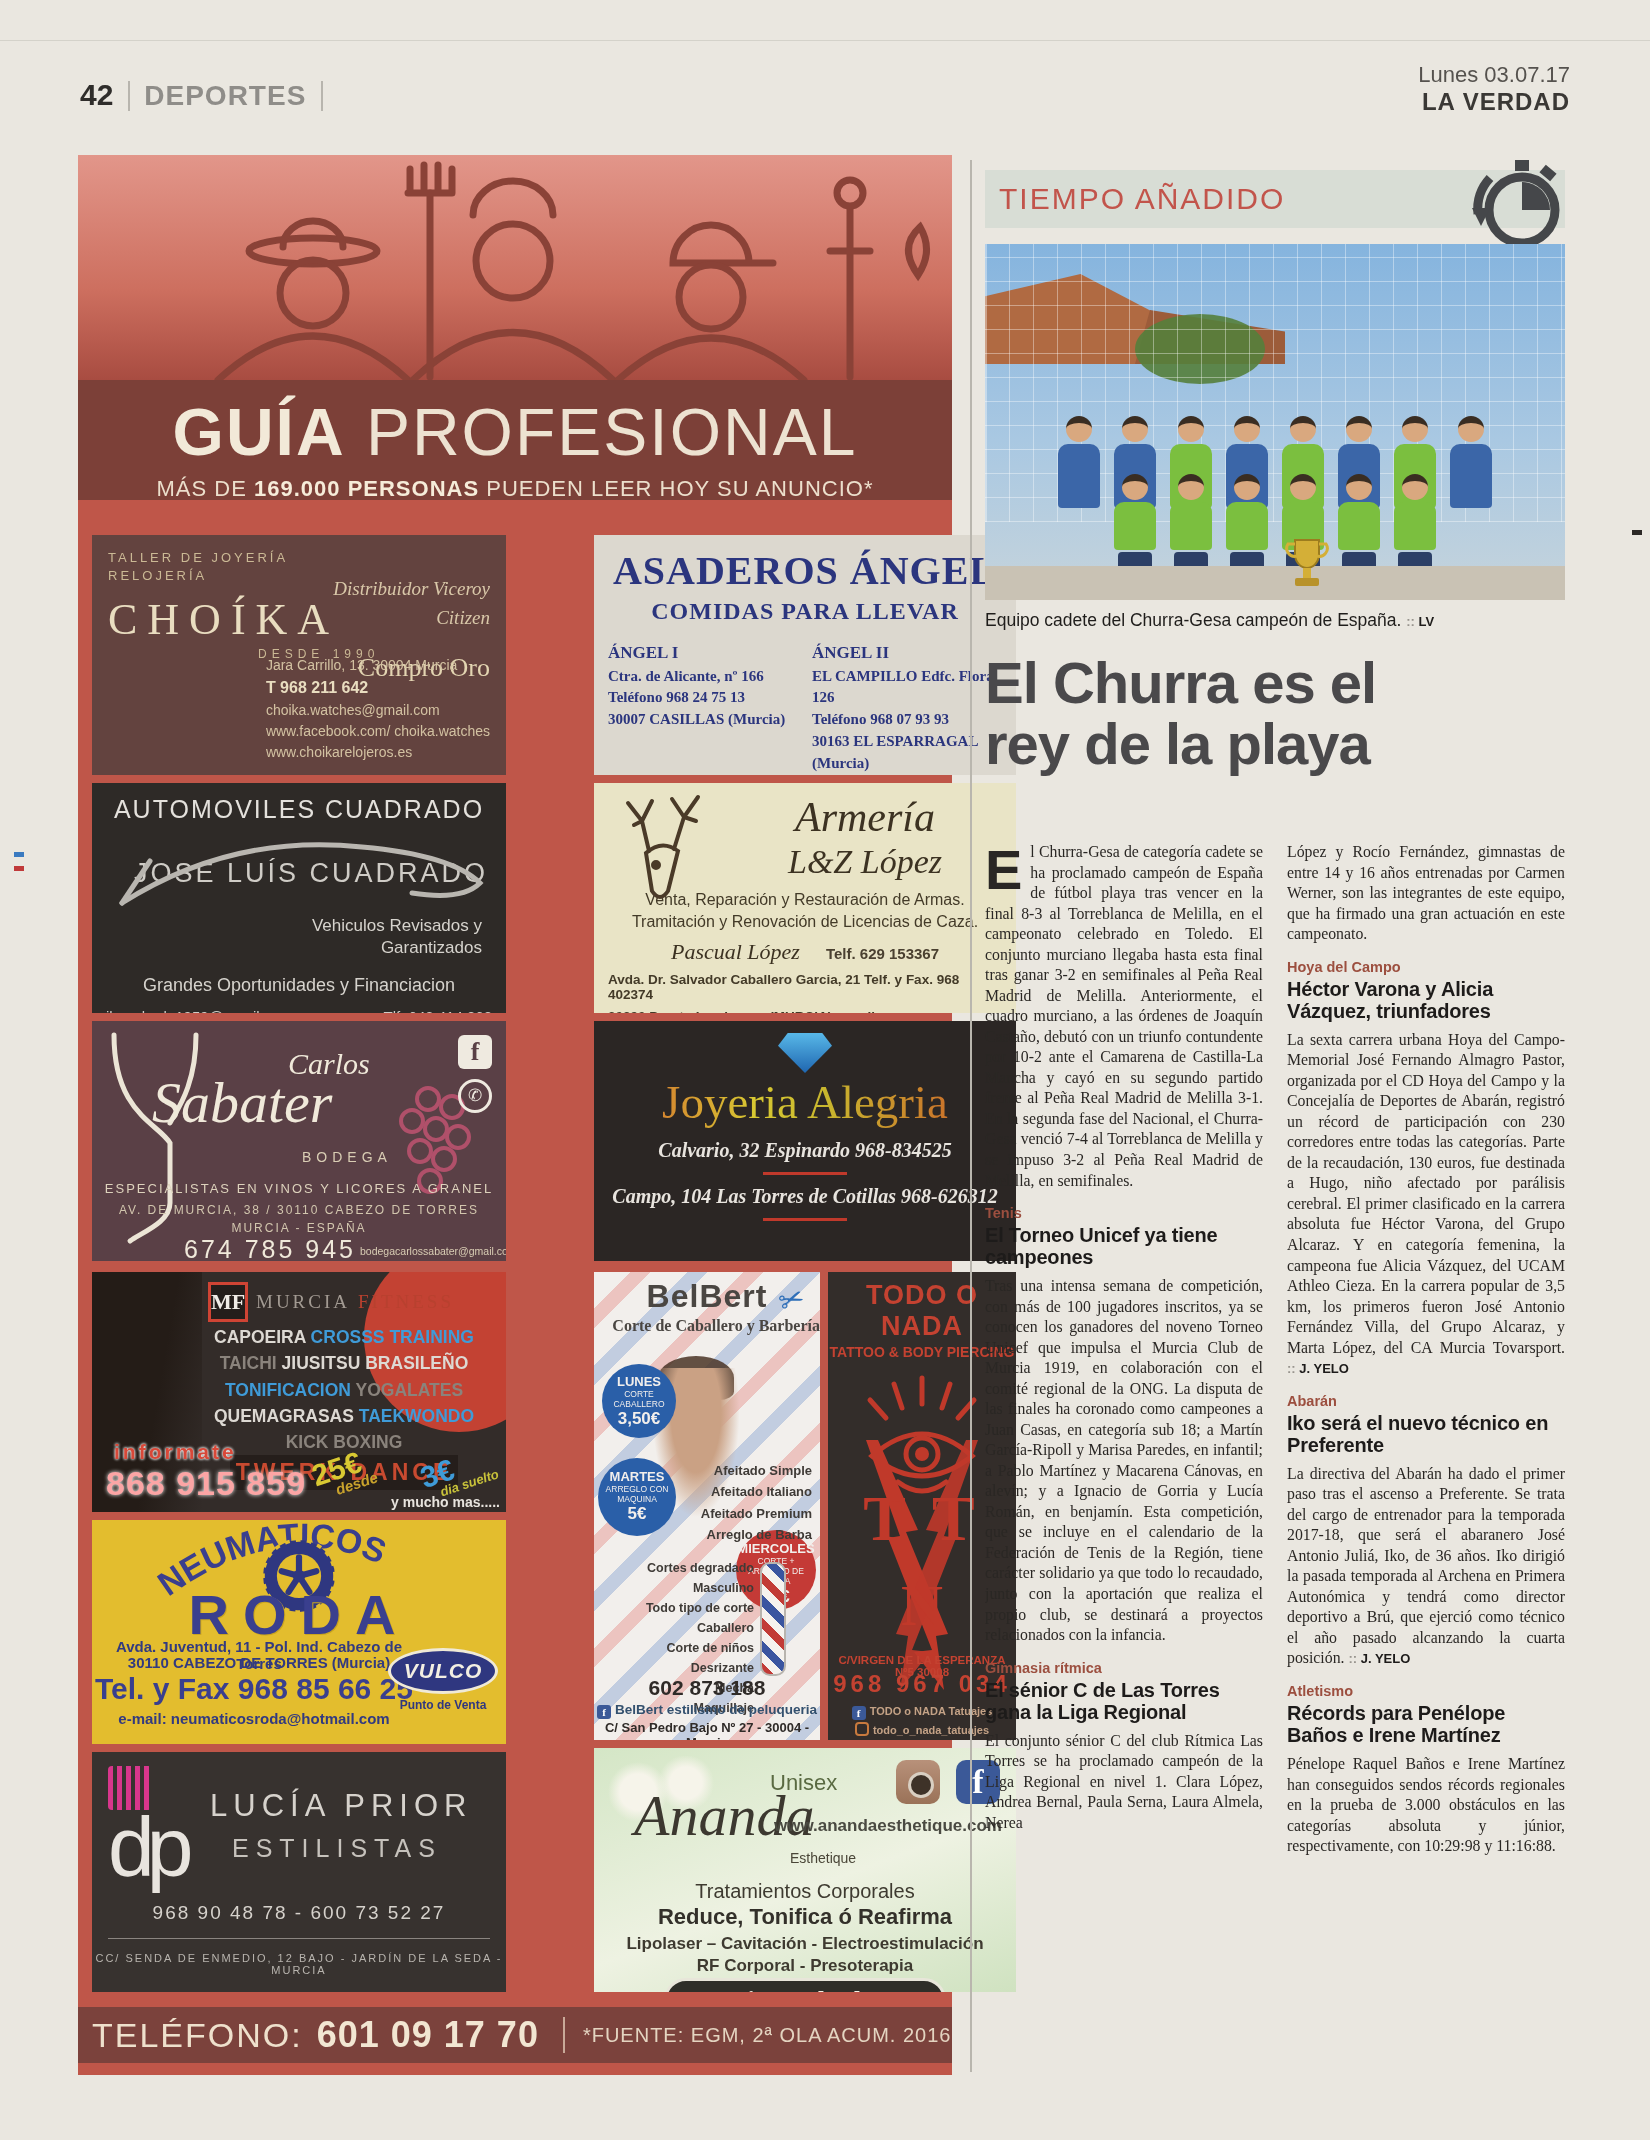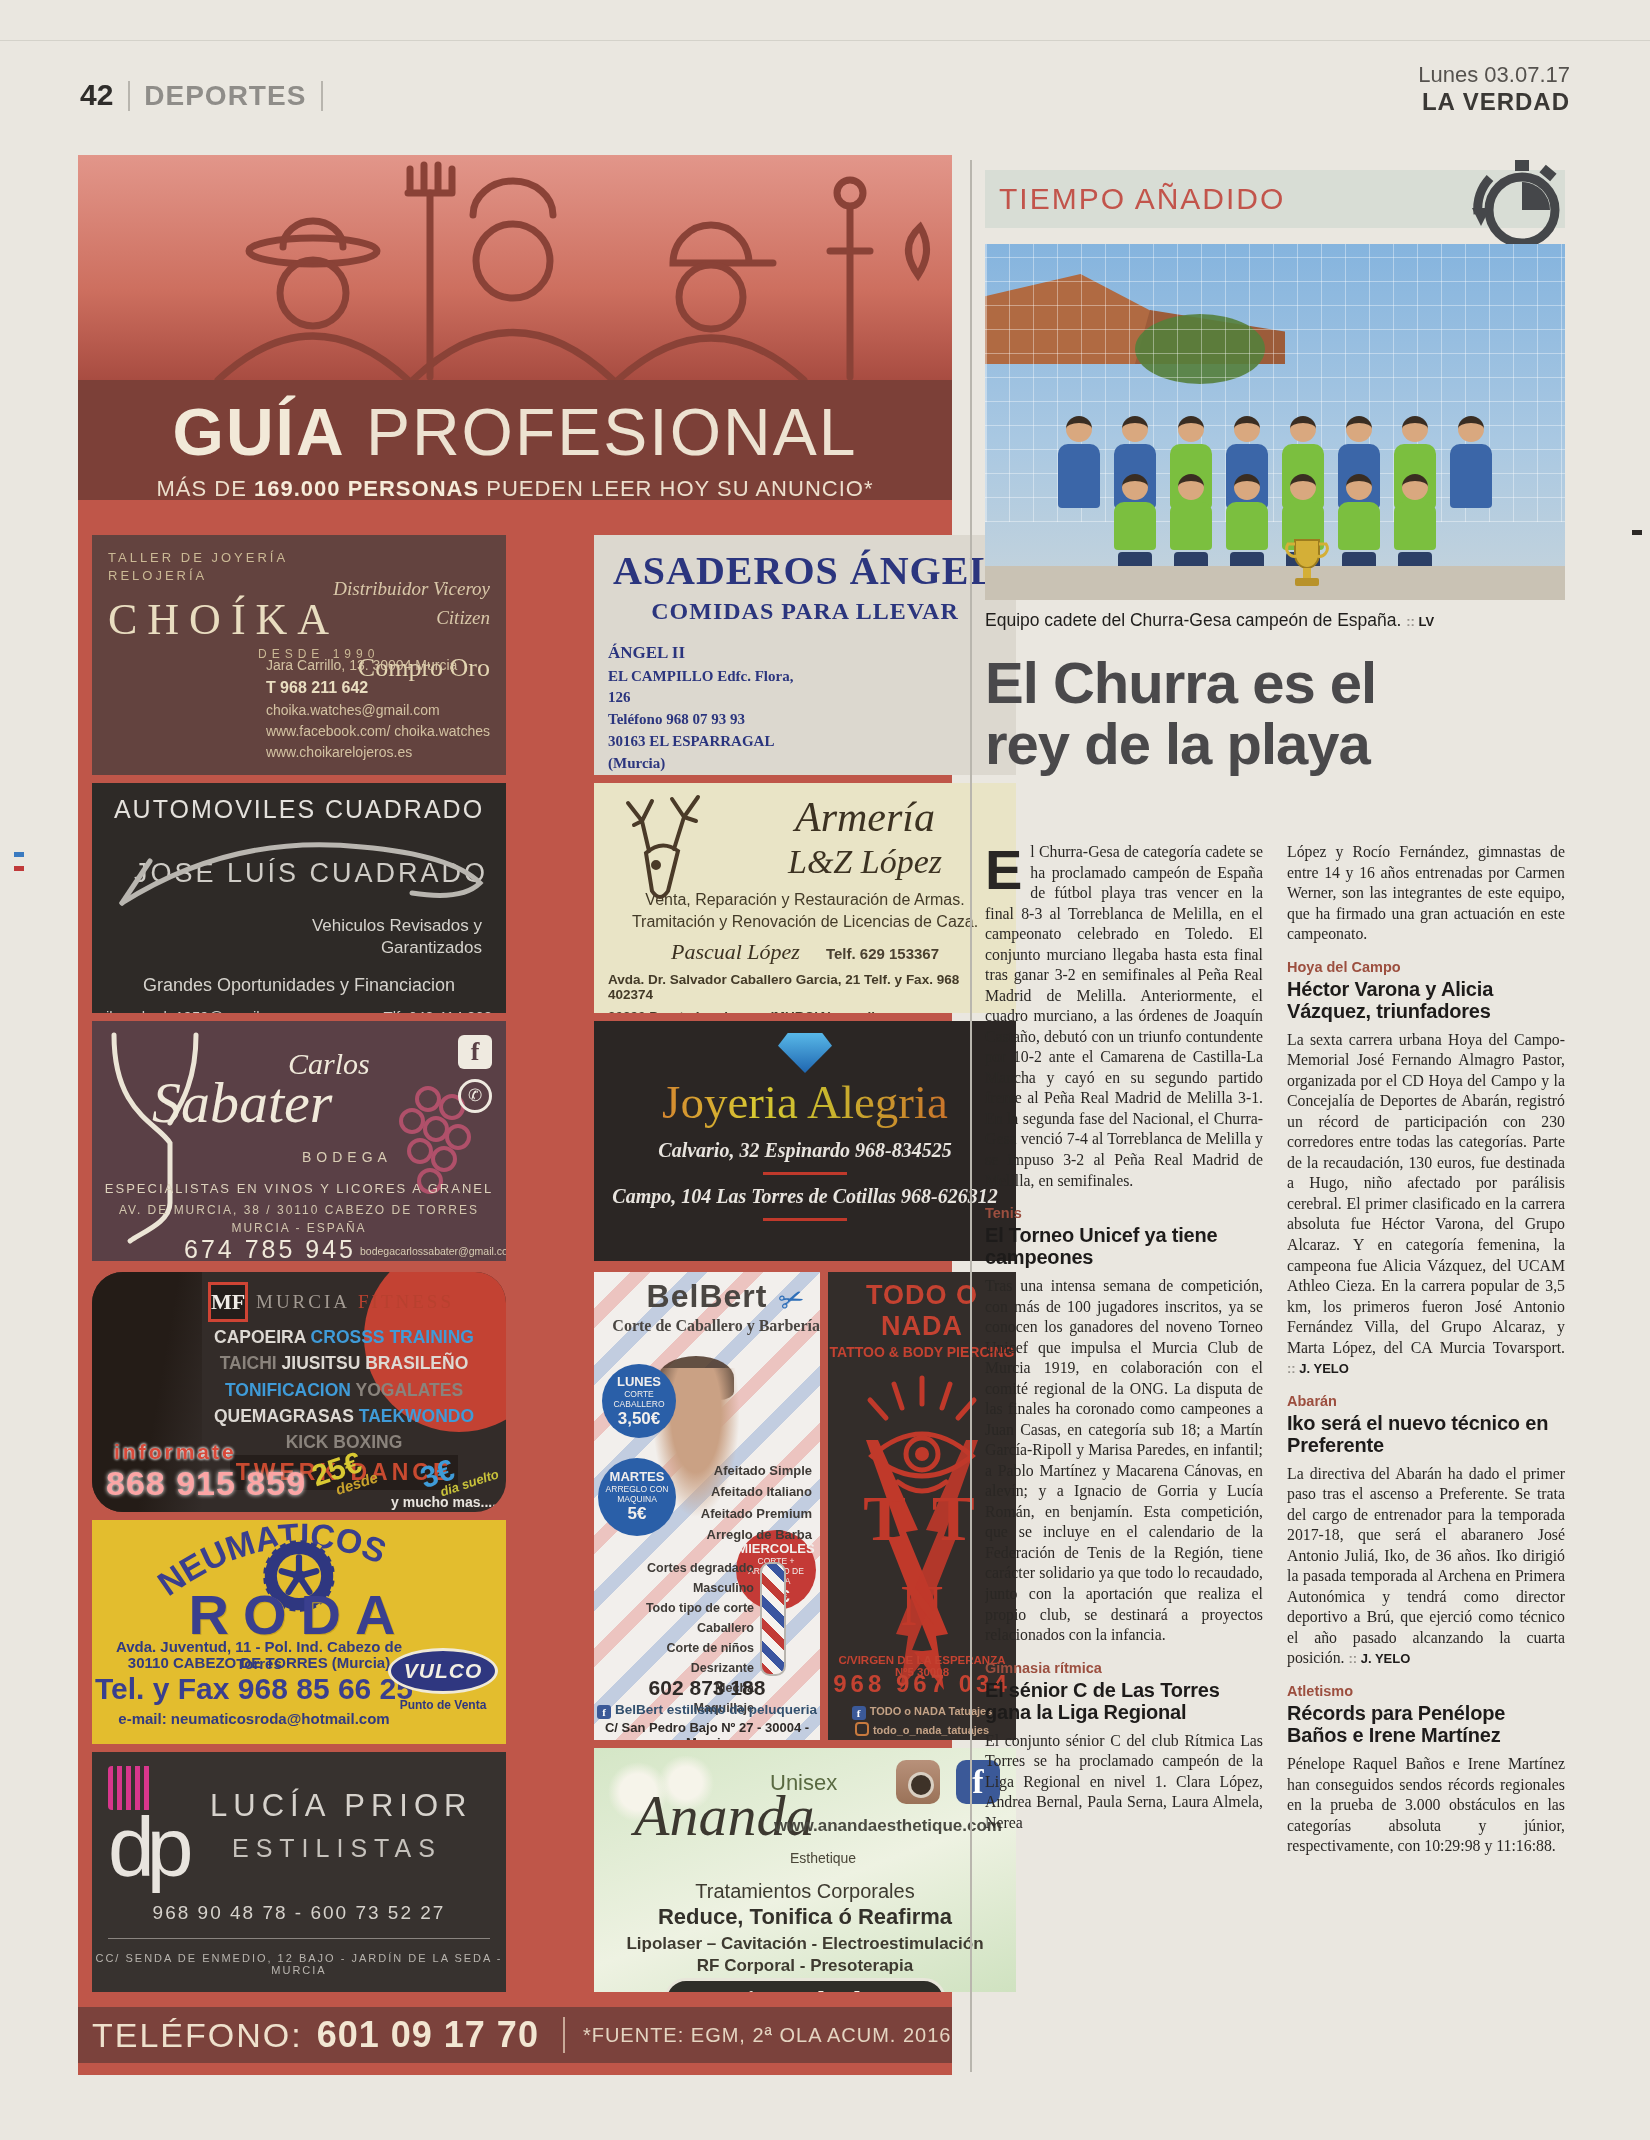--- a/index.html
+++ b/index.html
@@ -71,21 +71,21 @@
   .wacirc{width:34px;height:34px;border-radius:50%;border:3px solid #efeae0;box-sizing:border-box;color:#efeae0;font-size:17px;text-align:center;line-height:27px;}
   
   .alegria{left:516px;top:866px;width:422px;height:240px;background:#2b2624;text-align:center;color:#eee;}
   .dj{width:54px;height:40px;margin:12px auto 0;background:linear-gradient(#58b8e8,#1f66b0);clip-path:polygon(18% 0,82% 0,100% 32%,50% 100%,0 32%);}
   .al-title{font-family:"Liberation Serif",serif;font-size:47px;margin-top:2px;
             background:linear-gradient(90deg,#d2572e 0%,#d8c832 38%,#c8b62e 55%,#cc4f28 100%);
             -webkit-background-clip:text;background-clip:text;color:transparent;}
   .al-l{font-family:"Liberation Serif",serif;font-style:italic;font-weight:700;font-size:20px;color:#e8e4de;margin-top:10px;}
   .al-div{width:84px;height:3px;background:#c0392b;margin:10px auto;}
   
-  .fitness{left:14px;top:1117px;width:414px;height:240px;background:#332c29;color:#d8d4cf;border-radius:31px;}
+  .fitness{left:14px;top:1117px;width:414px;height:240px;background:#332c29;color:#d8d4cf;}
   .fit-circle{position:absolute;right:-48px;top:-30px;width:190px;height:190px;border-radius:50%;background:#cf4434;opacity:.92;}
   .fit-man{position:absolute;left:-10px;top:0;width:120px;height:240px;background:linear-gradient(100deg,#241c17 60%,rgba(36,28,23,0));}
   .mf-row{position:absolute;left:116px;top:10px;display:flex;align-items:center;gap:8px;}
   .mf-box{width:34px;height:34px;background:#241e1b;border:3px solid #cf4434;color:#f0ece6;font:700 22px "Liberation Serif",serif;text-align:center;line-height:34px;}
   .mf-b1{font-family:"Liberation Serif",serif;font-size:19px;letter-spacing:3px;color:#a29a92;}
   .mf-b2{font-family:"Liberation Serif",serif;font-size:19px;letter-spacing:3px;color:#b8412f;}
   .fit-lines{position:absolute;left:96px;top:52px;width:312px;text-align:center;font-weight:700;font-size:17.5px;line-height:1.5;}
   .cw{color:#ddd9d3;} .cb{color:#3f9bd8;} .cg{color:#8a837c;}
   .twerk{font-size:23px;letter-spacing:4px;color:#c84a30;background:rgba(20,14,12,.45);display:inline-block;padding:0 6px;}
   .mucho{font-size:14px;color:#e8e4de;text-align:right;margin-top:2px;}
@@ -271,20 +271,26 @@
         <div>www.facebook.com/ choika.watches</div>
         <div>www.choikarelojeros.es</div>
       </div>
     </div>
 
     <div class="ad asaderos">
       <div class="as-title">ASADEROS ÁNGEL</div>
       <div class="as-sub">COMIDAS PARA LLEVAR</div>
       <div class="as-cols">
         <div class="as-col">
+          <div class="nm">ÁNGEL I</div>
+          <div>Ctra. de Alicante, nº 166</div>
+          <div>Teléfono 968 24 75 13</div>
+          <div>30007 CASILLAS (Murcia)</div>
+        </div>
+        <div class="as-col">
           <div class="nm">ÁNGEL II</div>
           <div>EL CAMPILLO Edfc. Flora, 126</div>
           <div>Teléfono 968 07 93 93</div>
           <div>30163 EL ESPARRAGAL (Murcia)</div>
         </div>
       </div>
     </div>
 
     <div class="ad cuadrado">
       <div class="cu-title">AUTOMOVILES CUADRADO</div>

